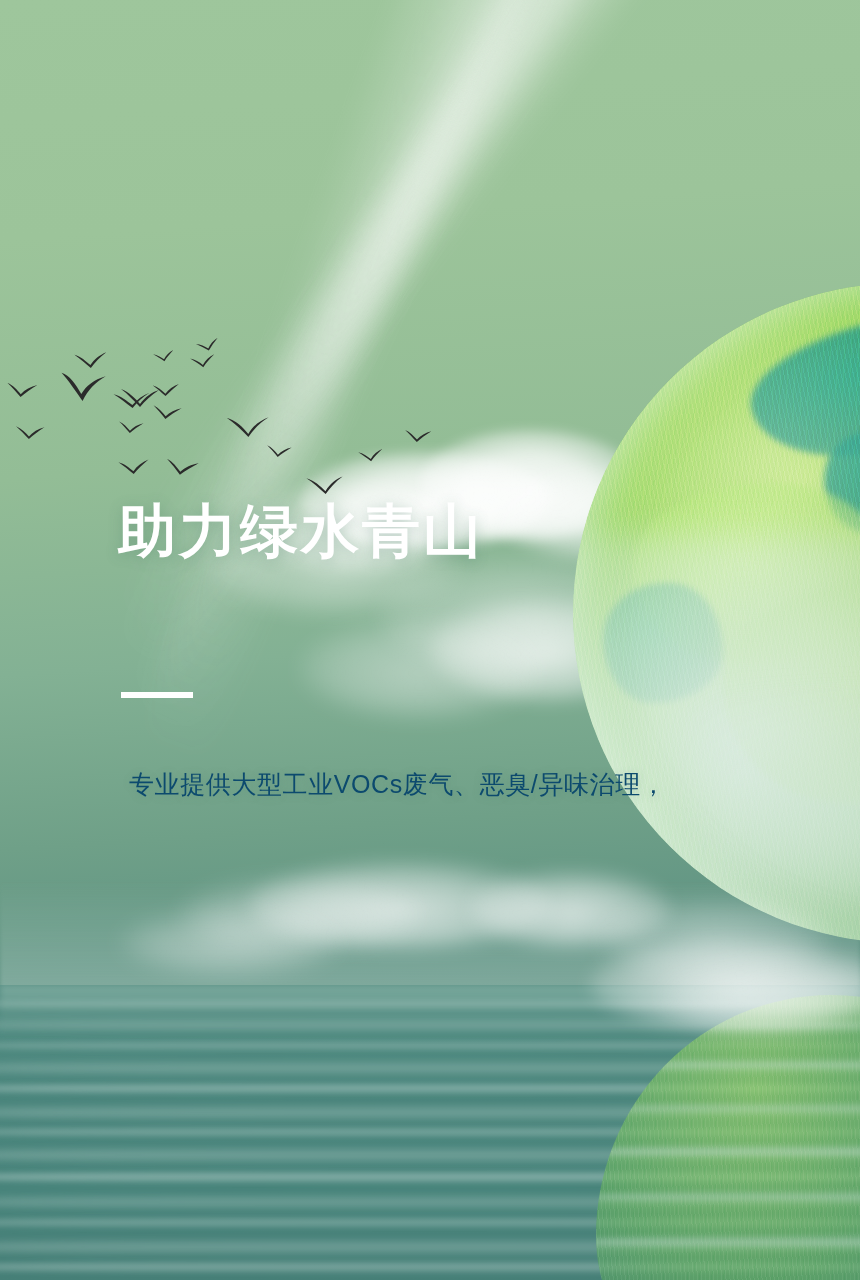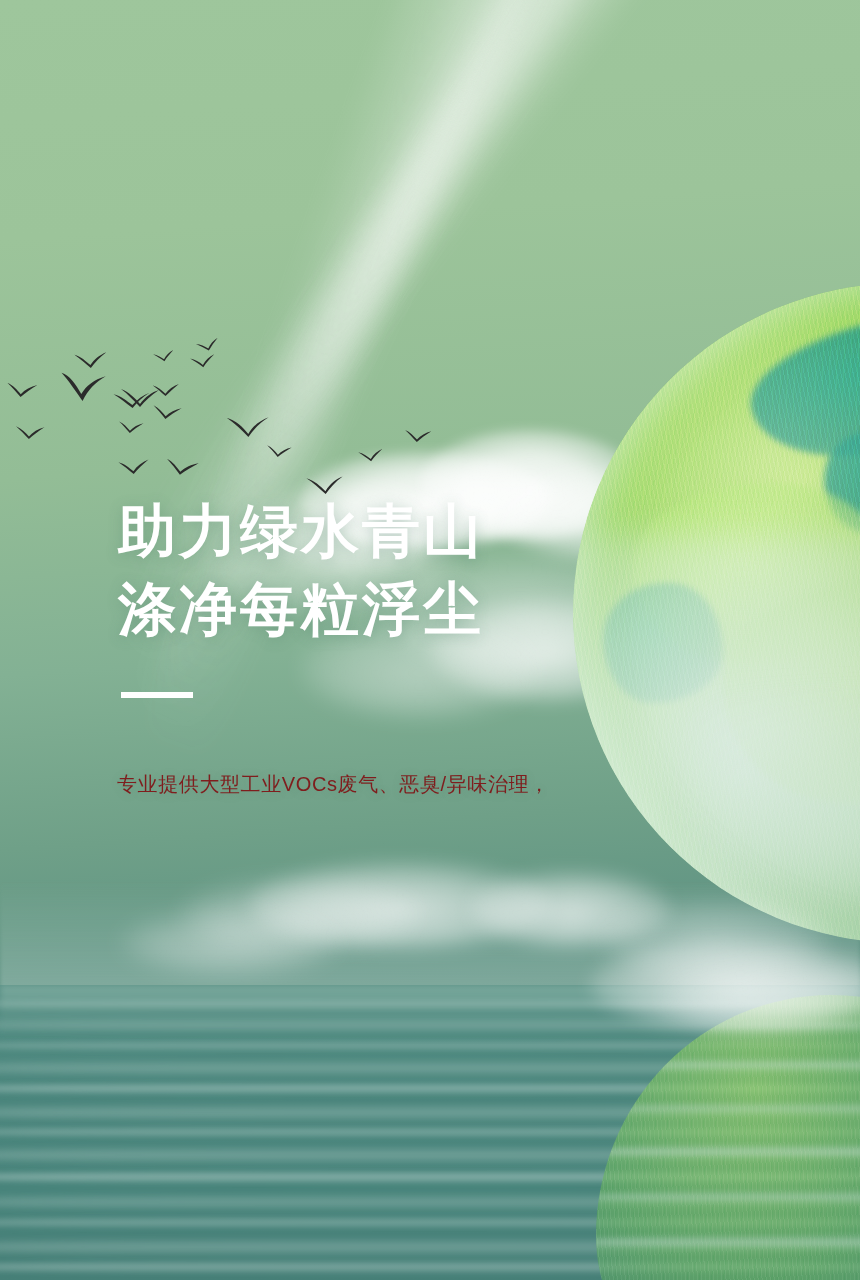--- a/index.html
+++ b/index.html
@@ -277,23 +277,23 @@
 
   .rule {
     position: absolute;
     left: 121px; top: 692px;
     width: 72px; height: 6px;
     background: #ffffff;
   }
 
   .subtitle {
     position: absolute;
-    left: 117px; top: 763px;
-    color: #7f1d1d;
-    font-size: 20px;
+    left: 129px; top: 763px;
+    color: #0c4a6e;
+    font-size: 25px;
     line-height: 42px;
     letter-spacing: 0.6px;
     text-shadow: 0 1px 8px rgba(70,120,100,0.26);
     white-space: nowrap;
   }
   .subtitle .line { display: block; }
 </style>
 </head>
 <body>
 
@@ -442,21 +442,20 @@
     </div>
     <div class="bird" style="left:404px; top:98px;  transform:rotate(3deg);">
       <svg width="28" height="15" viewBox="0 0 34 18">
           <path d="M1 3 C7 5 12 10 16 14 C20 9 26 5 33 3 C26 8 21 12 16 17 C11 12 6 7 1 3 Z" fill="#2b2b2b"></path>
         </svg>
     </div>
   </div>
 
   <div class="headline">
     <span class="line">助力绿水青山</span>
-    <span class="line">涤净每粒浮尘</span>
   </div>
 
   <div class="rule"></div>
 
   <div class="subtitle">
     <span class="line">专业提供大型工业VOCs废气、恶臭/异味治理，</span>
   </div>
 
   <div class="water">
     <div class="water-fade"></div>

